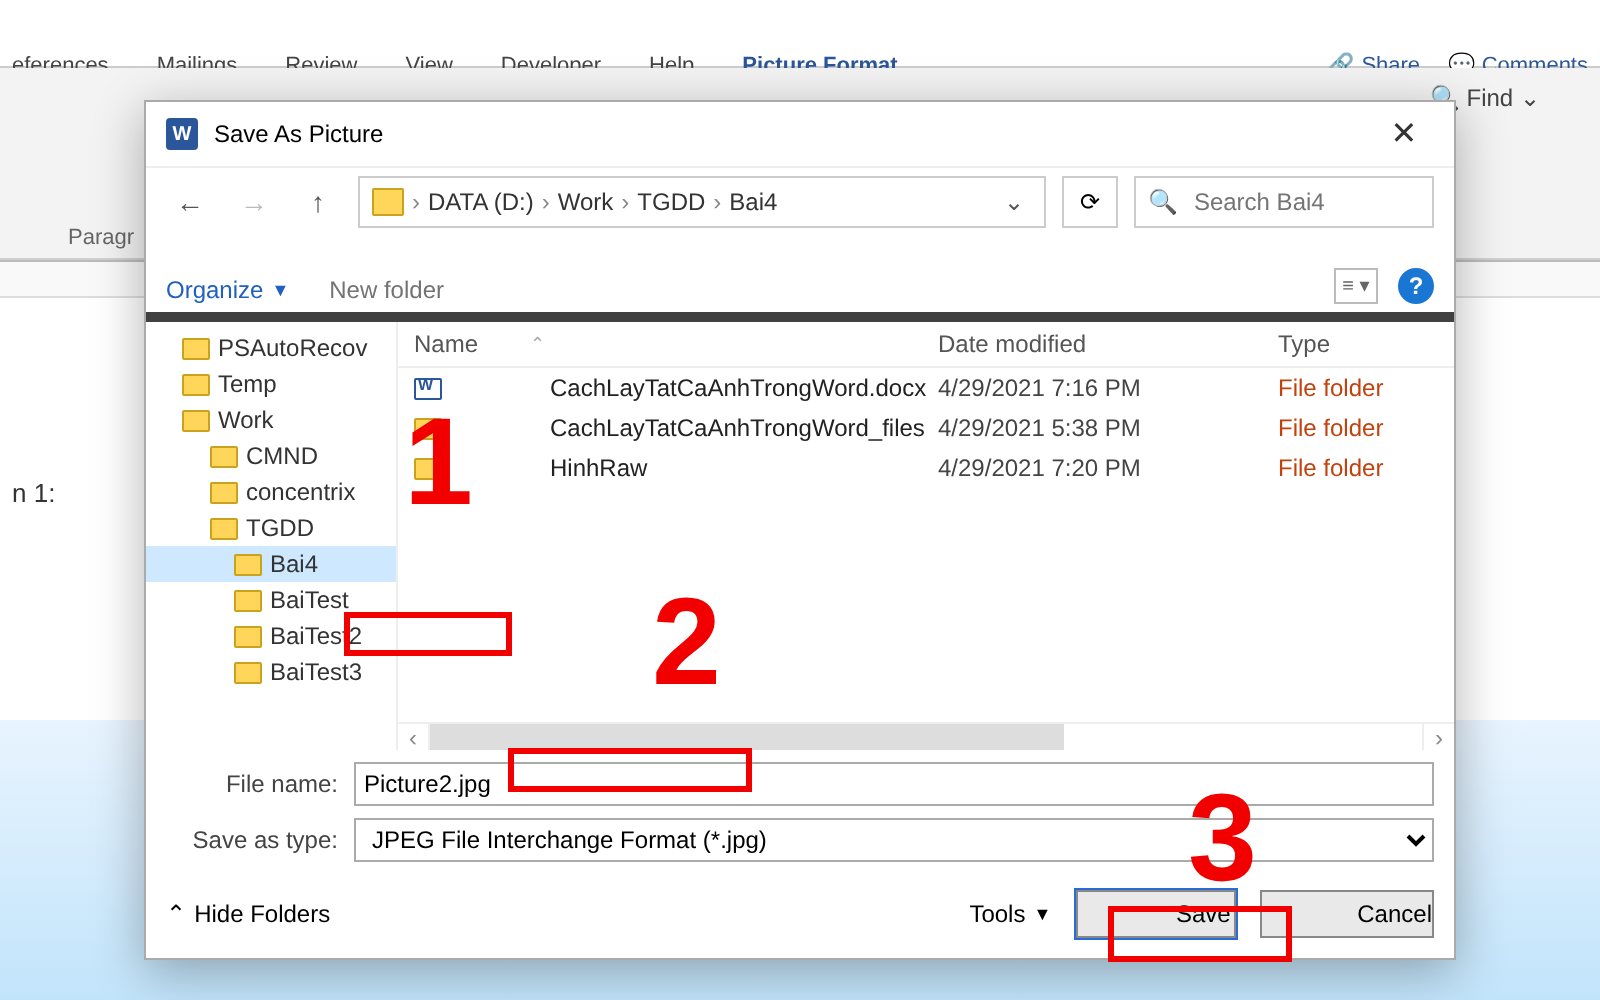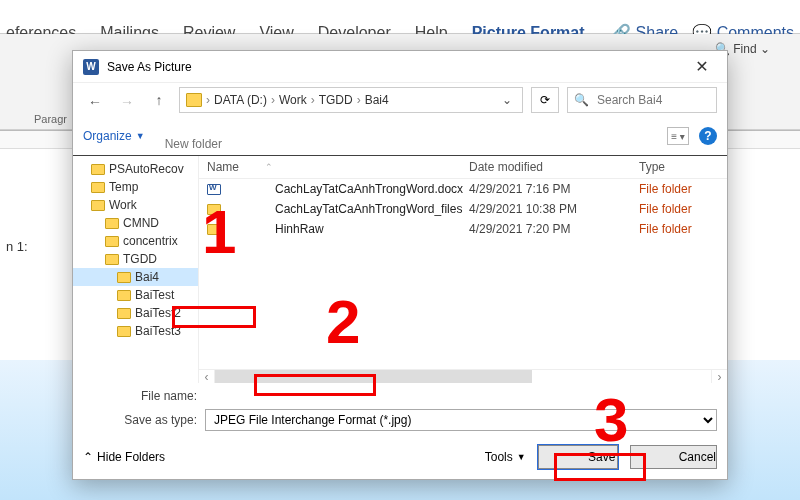--- a/index.html
+++ b/index.html
@@ -1,18 +1,18 @@
 <!DOCTYPE html>
 <html><head>
 <meta charset="utf-8">
 <style>
   * { box-sizing: border-box; font-family: "Segoe UI", Tahoma, sans-serif; }
   body { margin:0; width:800px; height:500px; overflow:hidden; background:#cfe9f8; position:relative; font-size:12px; }
   .ribbon { position:absolute; top:0; left:0; right:0; height:34px; background:#fff; border-bottom:1px solid #ccc; display:flex; align-items:center; gap:24px; padding:0 6px; color:#444; }
-  .ribbon span { font-size:16px; cursor:default;margin-top:32px; }
+  .ribbon span { font-size:11px; cursor:default;margin-top:32px; }
   .ribbon .active { color:#2b579a; font-weight:600; }
   .ribbon-right { margin-left:auto; display:flex; gap:14px; align-items:center; color:#2b579a; }
   .toolbar2 { position:absolute; top:34px; left:0; right:0; height:96px; background:#f3f3f3; border-bottom:1px solid #d0d0d0; padding:6px 10px; color:#666; }
   .toolbar2 .find-area { position:absolute; right:30px; top:8px; color:#444; font-size:12px; }
   .toolbar2 .group-label { position:absolute; left:34px; bottom:4px; font-size:11px; color:#666; }
   .doc-area { position:absolute; top:130px; left:0; right:0; bottom:0; background:#fff; border-top:1px solid #bbb; }
   .doc-area .ruler { height:18px; background:#f9f9f9; border-bottom:1px solid #ddd; }
   .doc-area .label { position:absolute; left:6px; top:108px; color:#333; font-size:13px; }
   .bg-sky { position:absolute; left:0; right:0; bottom:0; height:140px; background:linear-gradient(#e8f4fe,#c2e4fb); }
 
@@ -24,21 +24,21 @@
   .nav-btn { width:24px; height:24px; display:flex; align-items:center; justify-content:center; color:#555; font-size:14px; }
   .addr-bar { flex:1; display:flex; align-items:center; gap:2px; border:1px solid #ccc; height:26px; padding:0 6px; }
   .addr-bar .folder-ic { width:16px; height:14px; background:#ffd55a; border:1px solid #caa21e; border-radius:1px; }
   .crumb { display:flex; align-items:center; gap:2px; color:#333; }
   .crumb .sep { color:#888; padding:0 2px; }
   .addr-drop { color:#555; padding:0 4px; }
   .refresh { border:1px solid #ccc; width:28px; height:26px; display:flex; align-items:center; justify-content:center; }
   .search { border:1px solid #ccc; width:150px; height:26px; display:flex; align-items:center; padding:0 6px; color:#888; gap:6px; }
   .search input { border:0; outline:0; width:100%; font-size:12px; color:#555; }
 
-  .dlg-bar { display:flex; align-items:center; padding:4px 10px; gap:20px; border-bottom:1px solid #404040; }
+  .dlg-bar { display:flex; align-items:flex-end; padding:4px 10px; gap:20px; border-bottom:5px solid #404040; }
   .org { display:flex; align-items:center; gap:4px; color:#2060c0; cursor:pointer; }
   .newf { color:#737373; cursor:pointer;margin-top:16px; }
   .bar-right { margin-left:auto; display:flex; gap:10px; align-items:center; }
   .view-ic { width:22px; height:18px; border:1px solid #bbb; display:flex; align-items:center; justify-content:center; color:#666; font-size:10px; }
   .help { width:18px; height:18px; background:#1976d2; color:#fff; border-radius:50%; display:flex; align-items:center; justify-content:center; font-size:12px; font-weight:700; }
 
   .dlg-body { flex:1; display:flex; min-height:0; }
   .tree { width:126px; border-right:1px solid #eee; overflow:auto; padding:4px 0; }
   .tree .node { display:flex; align-items:center; gap:4px; padding:2px 4px 2px 18px; color:#333; white-space:nowrap; }
   .tree .node.sub { padding-left:32px; }
@@ -55,21 +55,21 @@
   .row { display:flex; padding:3px 8px; align-items:center; }
   .row .ic { width:14px; height:11px; background:#ffd55a; border:1px solid #caa21e; border-radius:1px; margin-right:8px; flex:0 0 auto; }
   .row .ic.doc { background:#fff; border-color:#2b579a; position:relative; }
   .row .ic.doc::after { content:"W"; position:absolute; left:1px; top:-2px; font-size:8px; color:#2b579a; font-weight:700; }
   .row .nm { flex:1; color:#222;margin-left:46px; }
   .row .dt { width:170px; color:#444; }
   .row .tp { width:80px; color:#c2410c; }
   .list-h-scroll { height:14px; border-top:1px solid #eee; display:flex; }
   .list-h-scroll .thumb { height:100%; background:#ddd; }
 
-  .dlg-fields { padding:6px 10px 0;margin-left:28px; }
+  .dlg-fields { padding:6px 10px 0; }
   .fld { display:flex; align-items:center; gap:8px; margin-bottom:6px; }
   .fld label { width:86px; text-align:right; color:#444; }
   .fld .sel { flex:1; }
   .fld input[type=text], .fld select { width:100%; border:1px solid #aaa; height:22px; font-size:12px; padding:0 4px; background:#fff; }
 
   .dlg-foot { display:flex; align-items:center; padding:8px 10px 10px; gap:14px; margin-top:auto; }
   .hide-f { display:flex; align-items:center; gap:4px; cursor:pointer; }
   .foot-right { margin-left:auto; display:flex; align-items:center; gap:12px; }
   .btn { min-width:80px; height:24px; border:1px solid #888; background:#e9e9e9; display:flex; align-items:center; justify-content:center; cursor:pointer;padding-left:48px; }
   .btn.primary { outline:1px solid #2b6bd6; }
@@ -209,21 +209,21 @@
       <div class="list-rows" id="rows">
           <div class="row">
             <div class="ic doc"></div>
             <div class="nm">CachLayTatCaAnhTrongWord.docx</div>
             <div class="dt">4/29/2021 7:16 PM</div>
             <div class="tp">File folder</div>
           </div>
           <div class="row">
             <div class="ic"></div>
             <div class="nm">CachLayTatCaAnhTrongWord_files</div>
-            <div class="dt">4/29/2021 10:38 PM</div>
+            <div class="dt">4/29/2021 5:38 PM</div>
             <div class="tp">File folder</div>
           </div>
           <div class="row">
             <div class="ic"></div>
             <div class="nm">HinhRaw</div>
             <div class="dt">4/29/2021 7:20 PM</div>
             <div class="tp">File folder</div>
           </div>
         </div>
       <div class="list-h-scroll">
@@ -231,20 +231,21 @@
         <div class="thumb" style="width:60%"></div>
         <div style="flex:1"></div>
         <div style="width:16px;text-align:center;color:#888;border-left:1px solid #eee">›</div>
       </div>
     </div>
   </div>
 
   <div class="dlg-fields">
     <div class="fld">
       <label>File name:</label>
+      <div class="sel"><input type="text" id="fname" value="Picture2.jpg" style=""></div>
     </div>
     <div class="fld">
       <label>Save as type:</label>
       <div class="sel"><select id="ftype"><option>JPEG File Interchange Format (*.jpg)</option></select></div>
     </div>
   </div>
 
   <div class="dlg-foot">
     <div class="hide-f">
         <span>⌃</span> 

